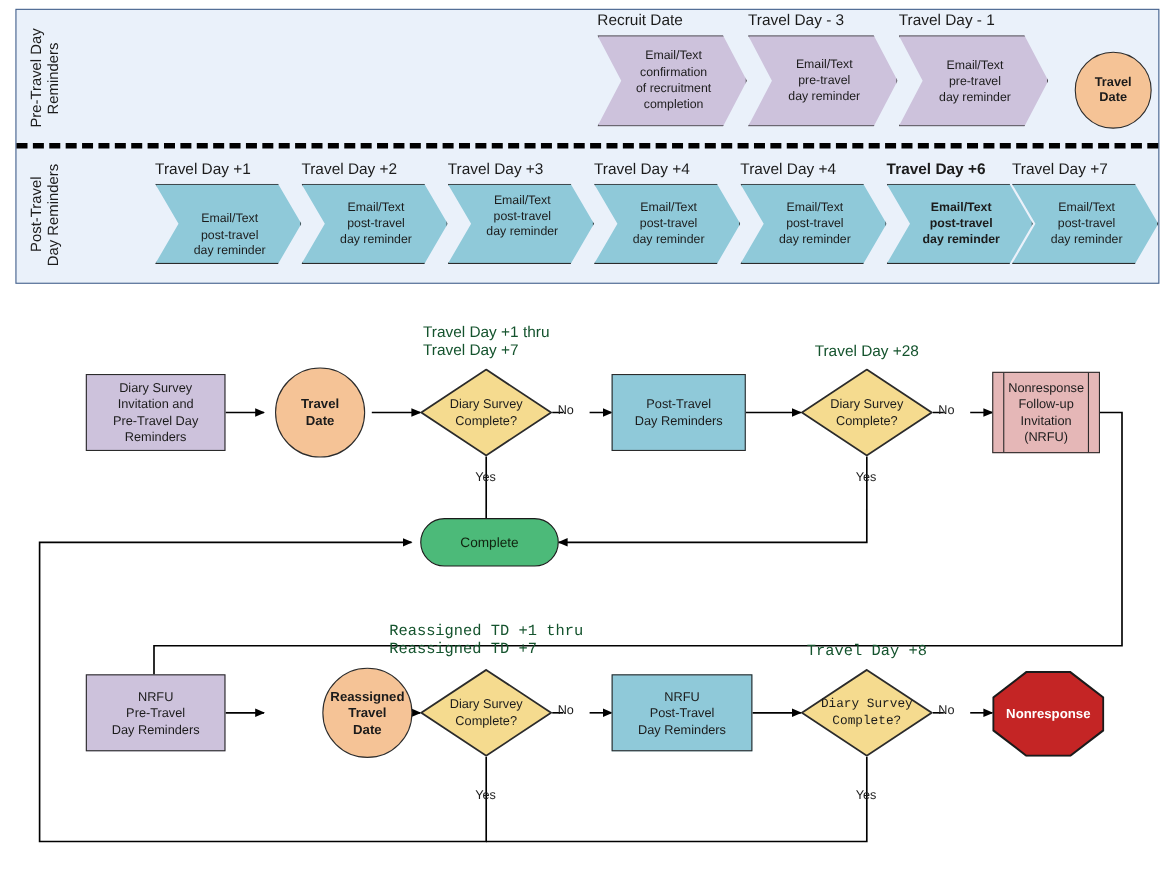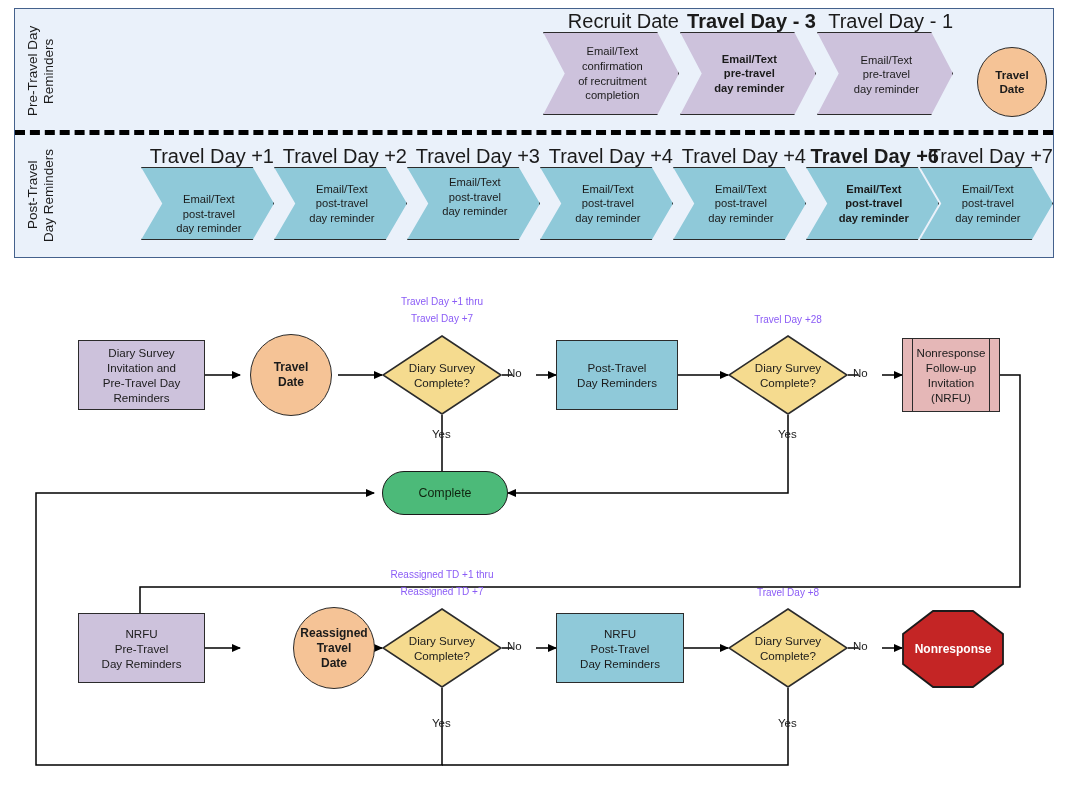--- a/index.html
+++ b/index.html
@@ -36,21 +36,21 @@
     display:flex;align-items:center;justify-content:center;
     text-align:center;
     font-size:11.2px;line-height:14.5px;
     color:#1b1b1b;
     clip-path:polygon(0 0, 84% 0, 100% 50%, 84% 100%, 0 100%, 16% 50%);
   }
   .chev.pre{background:#cdc2dc;}
   .chev-wrap{position:absolute;}
   .chev-cap{
     position:absolute;top:-22px;left:0;width:100%;
-    text-align:right;font-size:20px;color:#1b1b1b;white-space:nowrap;
+    text-align:left;font-size:14px;color:#1b1b1b;white-space:nowrap;
   }
   .chev-txt{
     position:absolute;left:14%;top:0;width:74%;height:100%;
     display:flex;flex-direction:column;align-items:center;justify-content:center;
     font-size:11.2px;line-height:14.6px;text-align:center;color:#1b1b1b;
   }
 
   #timeline-travel-date{
     position:absolute;left:962px;top:38px;width:70px;height:70px;
     border-radius:50%;background:#f5c396;border:1.4px solid #2b2b2b;
@@ -72,21 +72,21 @@
 
   .circle{border-radius:50%;background:#f5c396;border:1.4px solid #2b2b2b;
           font-size:12px;line-height:15px;font-weight:bold;}
 
   .diamond-wrap{position:absolute;}
   .diamond-shape{position:absolute;left:0;top:0;width:100%;height:100%;}
   .diamond-txt{position:absolute;left:0;top:0;width:100%;height:100%;
       display:flex;flex-direction:column;align-items:center;justify-content:center;
       font-size:11.6px;line-height:15px;text-align:center;color:#1b1b1b;}
   .diamond-cap{position:absolute;left:50%;transform:translateX(-50%);
-      text-align:center;font-size:10px;line-height:17px;color:#8b5cf6;white-space:nowrap;}
+      font-size:14px;line-height:17px;color:#14532d;white-space:nowrap;}
 
   .predef{position:absolute;background:#e5b7b7;border:1.4px solid #2b2b2b;
       box-sizing:border-box;}
   .predef .bar{position:absolute;top:0;bottom:0;width:0;border-left:1.4px solid #2b2b2b;}
   .predef .ptxt{position:absolute;left:0;top:0;width:100%;height:100%;
       display:flex;flex-direction:column;align-items:center;justify-content:center;
       font-size:11.6px;line-height:15px;text-align:center;color:#1b1b1b;}
 
   .capsule{position:absolute;background:#4cba79;border:1.8px solid #1b1b1b;
       border-radius:24px;box-sizing:border-box;
@@ -120,21 +120,21 @@
     <div class="chev-cap">Recruit Date</div>
     <div class="chev pre" style="left:0;top:0;width:136px;height:83px;"></div>
     <div class="chev-txt">
       <span class="line-row">Email/Text</span>
       <span class="line-row">confirmation</span>
       <span class="line-row">of recruitment</span>
       <span class="line-row">completion</span>
     </div>
   </div>
 
-  <div class="chev-wrap" style="left:665px;top:23px;width:136px;height:83px;font-weight:bold;">
+  <div class="chev-wrap" style="left:665px;top:23px;width:136px;height:83px;">
     <div class="chev-cap">Travel Day - 3</div>
     <div class="chev pre" style="left:0;top:0;width:136px;height:83px;"></div>
     <div class="chev-txt">
       <span class="line-row">Email/Text</span>
       <span class="line-row">pre-travel</span>
       <span class="line-row">day reminder</span>
     </div>
   </div>
 
   <div class="chev-wrap" style="left:802px;top:23px;width:136px;height:85px;">
@@ -324,40 +324,40 @@
     <span>Day  Reminders</span>
   </div>
 
   <div class="node circle" style="left:250px;top:345px;width:82px;height:82px;margin-left:43px;">
     <span>Reassigned</span>
     <span>Travel</span>
     <span>Date</span>
   </div>
 
   <div class="diamond-wrap" style="left:382px;top:346px;width:120px;height:80px;">
-    <div class="diamond-cap" style="top:-42px;">
+    <div class="diamond-cap" style="top:-42px;font-family:Liberation Mono, monospace;">
       <div>Reassigned TD +1 thru</div>
       <div>Reassigned TD +7</div>
     </div>
     <svg class="diamond-shape" viewBox="0 0 120 80" preserveAspectRatio="none">
       <polygon points="60,1 119,40 60,79 1,40" fill="#f5db8f" stroke="#2b2b2b" stroke-width="1.6"></polygon>
     </svg>
     <div class="diamond-txt">
       <span>Diary Survey</span>
       <span>Complete?</span>
     </div>
   </div>
 
   <div class="node rect blue" style="left:556px;top:351px;width:128px;height:70px;">
     <span>NRFU</span>
     <span>Post-Travel</span>
     <span>Day Reminders</span>
   </div>
 
-  <div class="diamond-wrap" style="left:728px;top:346px;width:120px;height:80px;">
+  <div class="diamond-wrap" style="left:728px;top:346px;width:120px;height:80px;font-family:Liberation Mono, monospace;">
     <div class="diamond-cap" style="top:-24px;">Travel Day +8</div>
     <svg class="diamond-shape" viewBox="0 0 120 80" preserveAspectRatio="none">
       <polygon points="60,1 119,40 60,79 1,40" fill="#f5db8f" stroke="#2b2b2b" stroke-width="1.6"></polygon>
     </svg>
     <div class="diamond-txt">
       <span>Diary Survey</span>
       <span>Complete?</span>
     </div>
   </div>
 

